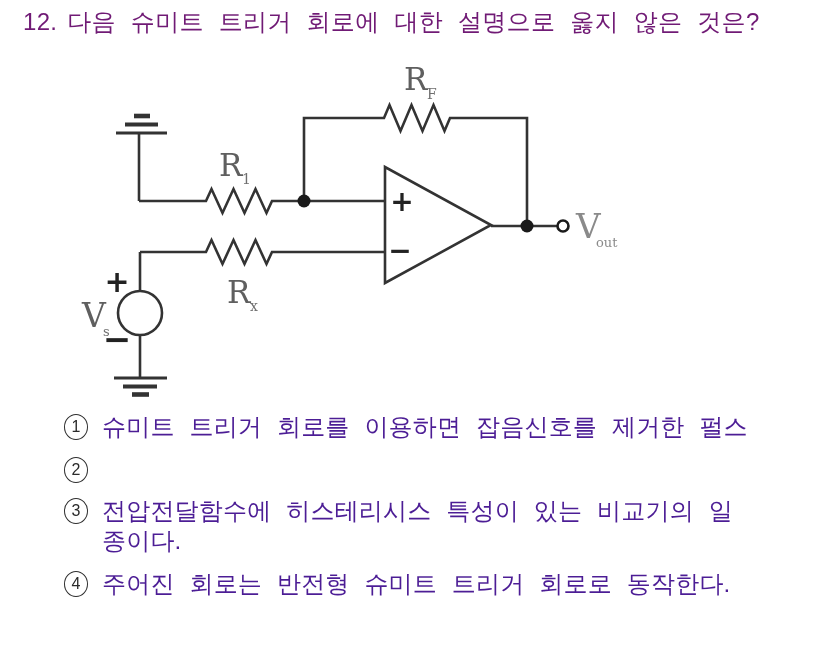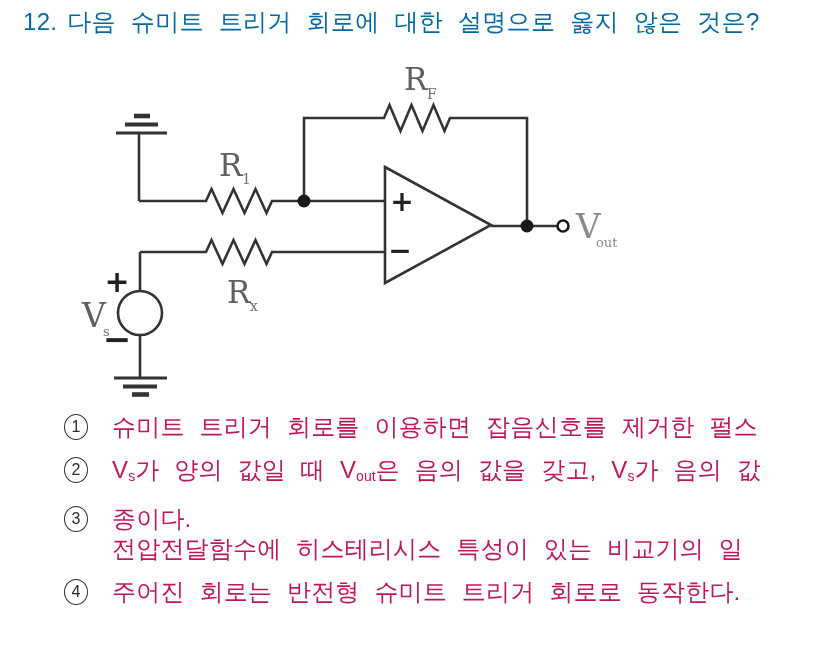--- a/index.html
+++ b/index.html
@@ -3,42 +3,42 @@
 <meta charset="utf-8">
 <style>
   * { margin:0; padding:0; box-sizing:border-box; }
   html,body { width:826px; height:660px; background:#ffffff; overflow:hidden; }
   body { font-family:"Liberation Sans","DejaVu Sans",sans-serif; color:#2b2b2b; position:relative; }
 
   .page { position:absolute; inset:0; }
 
   
   .title { position:absolute; left:23px; top:8px; font-size:24px; line-height:28px;
-           letter-spacing:0.3px; word-spacing:8px; white-space:nowrap; color:#0369a1; }
+           letter-spacing:0.3px; word-spacing:8px; white-space:nowrap; color:#701a75; }
   .title .qnum { margin-right:10px; }
 
   
   .circuit-svg { position:absolute; left:0; top:0; width:826px; height:410px; }
   .wire { stroke:#333333; stroke-width:2.6; fill:none; }
   .gndline { stroke:#333333; }
   .dot { fill:#1a1a1a; stroke:none; }
   .term { fill:#ffffff; stroke:#1a1a1a; stroke-width:2.6; }
   .clabel { font-family:"DejaVu Serif","Liberation Serif",serif; fill:#5f5f5f; }
   .clabel-sub { font-family:"DejaVu Serif","Liberation Serif",serif; fill:#6e6e6e; }
   .vout-label { fill:#8a8a8a; }
   .sign { font-family:"DejaVu Sans","Liberation Sans",sans-serif; font-weight:bold; fill:#222222; }
 
   
   .choices { position:absolute; left:64px; top:412px; width:730px; }
   .choice { display:flex; align-items:flex-start; margin-bottom:13px; }
   .cnum { flex:0 0 auto; width:24px; height:26px; border:1.7px solid #2f2f2f; border-radius:50%;
           display:flex; align-items:center; justify-content:center;
           font-size:16px; line-height:1; margin-top:2px; color:#2b2b2b; }
-  .cbody { margin-left:24px; font-size:24px; line-height:30px; letter-spacing:0.2px;
-           word-spacing:8px; color:#be185d; }
+  .cbody { margin-left:14px; font-size:24px; line-height:30px; letter-spacing:0.2px;
+           word-spacing:8px; color:#4c1d95; }
   .cline { white-space:nowrap; }
   .sub { font-size:14px; vertical-align:-3px; word-spacing:normal; letter-spacing:0; }
 </style>
 </head>
 <body>
 
 <div class="page">
 
   <div class="title">
     <span class="qnum">12.</span><span>다음 슈미트 트리거 회로에 대한 설명으로 옳지 않은 것은?</span>
@@ -101,28 +101,27 @@
   <div class="choices" id="choices-list">
       <div class="choice">
         <span class="cnum">1</span>
         <div class="cbody">
           <div class="cline"><span>슈미트 트리거 회로를 이용하면 잡음신호를 제거한 펄스</span></div>
         </div>
       </div>
       <div class="choice">
         <span class="cnum">2</span>
         <div class="cbody">
-          <div class="cline"><span>V</span><span class="sub">s</span><span>가 양의 값일 때 V</span><span class="sub">out</span><span>은 음의 값을 갖고, V</span><span class="sub">s</span><span>가 음의 값</span></div>
         </div>
       </div>
       <div class="choice">
         <span class="cnum">3</span>
         <div class="cbody">
+          <div class="cline"><span>전압전달함수에 히스테리시스 특성이 있는 비교기의 일</span></div>
           <div class="cline"><span>종이다.</span></div>
-          <div class="cline"><span>전압전달함수에 히스테리시스 특성이 있는 비교기의 일</span></div>
         </div>
       </div>
       <div class="choice">
         <span class="cnum">4</span>
         <div class="cbody">
           <div class="cline"><span>주어진 회로는 반전형 슈미트 트리거 회로로 동작한다.</span></div>
         </div>
       </div>
     </div>
 

